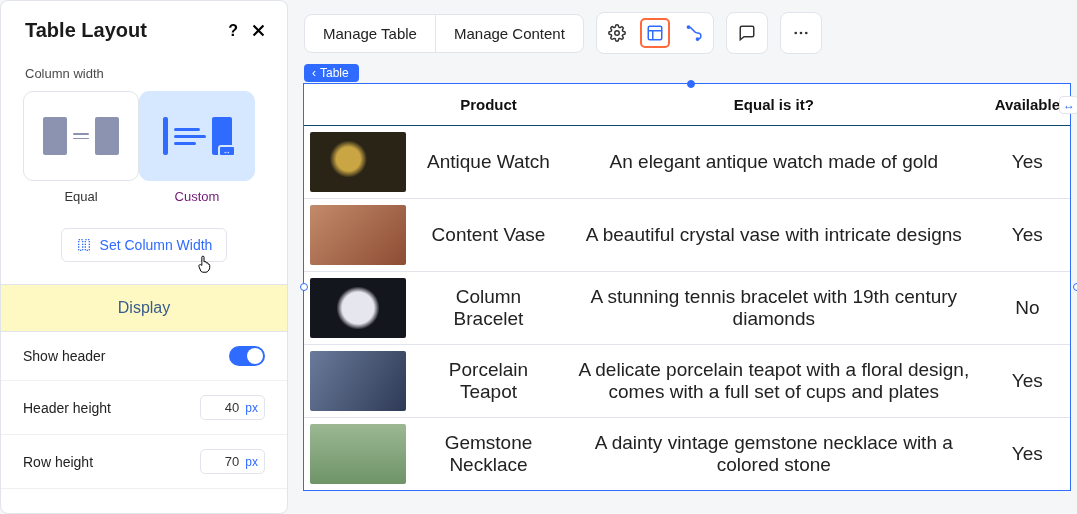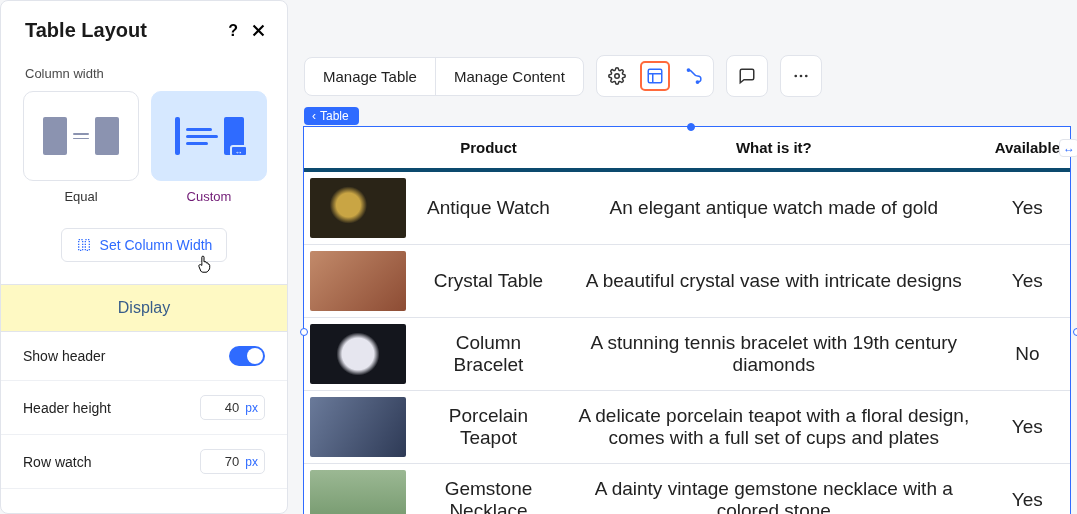--- a/index.html
+++ b/index.html
@@ -49,21 +49,21 @@
 .help-icon { font-size: 16px; font-weight: 700; }
 .close-icon svg { width: 17px; height: 17px; }
 
 .section-label {
   padding: 10px 24px 10px 24px;
   color: #4a4a4a;
   font-size: 13px;
 }
 .width-options {
   display: flex;
-  gap: 12px;
+  gap: 0;
   padding: 0 22px 6px 22px;
 }
 .width-card {
   width: 116px;
   display: flex;
   flex-direction: column;
   align-items: center;
   gap: 8px;
 }
 .width-card-box {
@@ -160,21 +160,21 @@
 }
 .num-input input{
   width:32px; border:none; outline:none; text-align:right; font-size:13px; color:#333; background:transparent;
 }
 .num-input .unit{ color:#2f6bff; font-size:12px;}
 
 
 .main {
   flex: 1;
   padding: 12px 0 0 16px;
-  display:flex; flex-direction:column;margin-top:43px;
+  display:flex; flex-direction:column;
 }
 .toolbar {
   display:flex; gap:12px; align-items:center;
 }
 .tab-group {
   display:flex;
   background:#fff;
   border:1px solid #e1e4eb;
   border-radius:8px;
   overflow:hidden;
@@ -248,21 +248,21 @@
   border-collapse: collapse;
   width: 766px;
   background:#fff;
   outline:1px solid #2f6bff;
 }
 table.data th {
   padding:12px 10px;
   font-size:15px;
   font-weight:700;
   color:#111;
-  border-bottom:4px solid #0c4a6e;
+  border-bottom:1px solid #0c4a6e;
   text-align:center;
 }
 table.data td {
   padding:10px;
   font-size:19px;
   color:#222;
   border-top:1px solid #e1e4eb;
   text-align:center;
   vertical-align:middle;
 }
@@ -350,21 +350,21 @@
 
   <div class="display-row">
     <span class="display-row-label">Header height</span>
     <span class="num-input">
       <input value="40" style="">
       <span class="unit">px</span>
     </span>
   </div>
 
   <div class="display-row">
-    <span class="display-row-label">Row watch</span>
+    <span class="display-row-label">Row height</span>
     <span class="num-input">
       <input value="70" style="">
       <span class="unit">px</span>
     </span>
   </div>
 </div>
 
 <div class="main">
   <div class="toolbar">
     <div class="tab-group">
@@ -417,38 +417,38 @@
   <div class="table-wrap">
     <div class="sel-dot top"></div>
     <div class="sel-dot left"></div>
     <div class="sel-dot right"></div>
     <div class="resize-chip">↔</div>
     <table class="data">
       <thead>
         <tr>
           <th style="width:110px;"></th>
           <th>Product</th>
-          <th>What is it?</th>
+          <th>Equal is it?</th>
           <th>Available</th>
         </tr>
       </thead>
       <tbody id="tbody">
           <tr>
             <td class="img-cell">
               <div class="thumb watch"></div>
             </td>
             <td>Antique Watch</td>
             <td>An elegant antique watch made of gold</td>
             <td>Yes</td>
           </tr>
           <tr>
             <td class="img-cell">
               <div class="thumb vase"></div>
             </td>
-            <td>Crystal Table</td>
+            <td>Content Vase</td>
             <td>A beautiful crystal vase with intricate designs</td>
             <td>Yes</td>
           </tr>
           <tr>
             <td class="img-cell">
               <div class="thumb bracelet"></div>
             </td>
             <td>Column Bracelet</td>
             <td>A stunning tennis bracelet with 19th century diamonds</td>
             <td>No</td>

